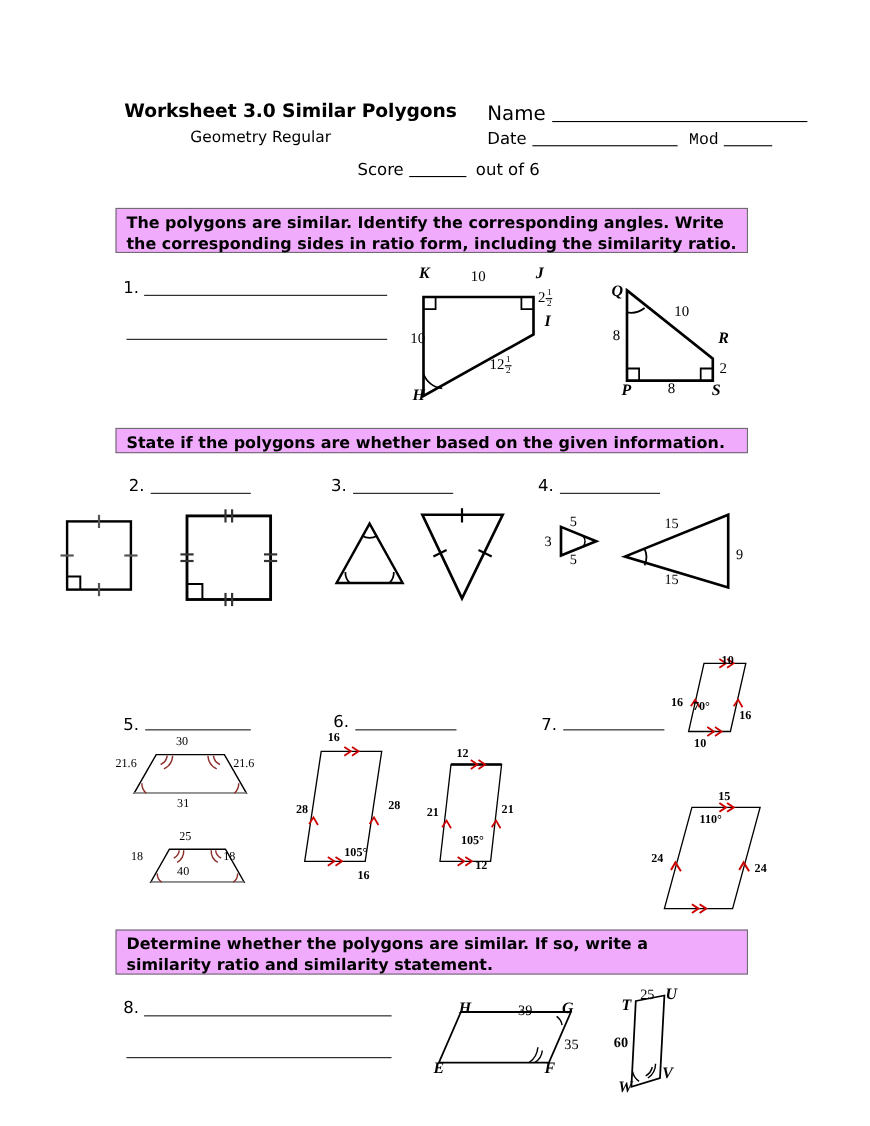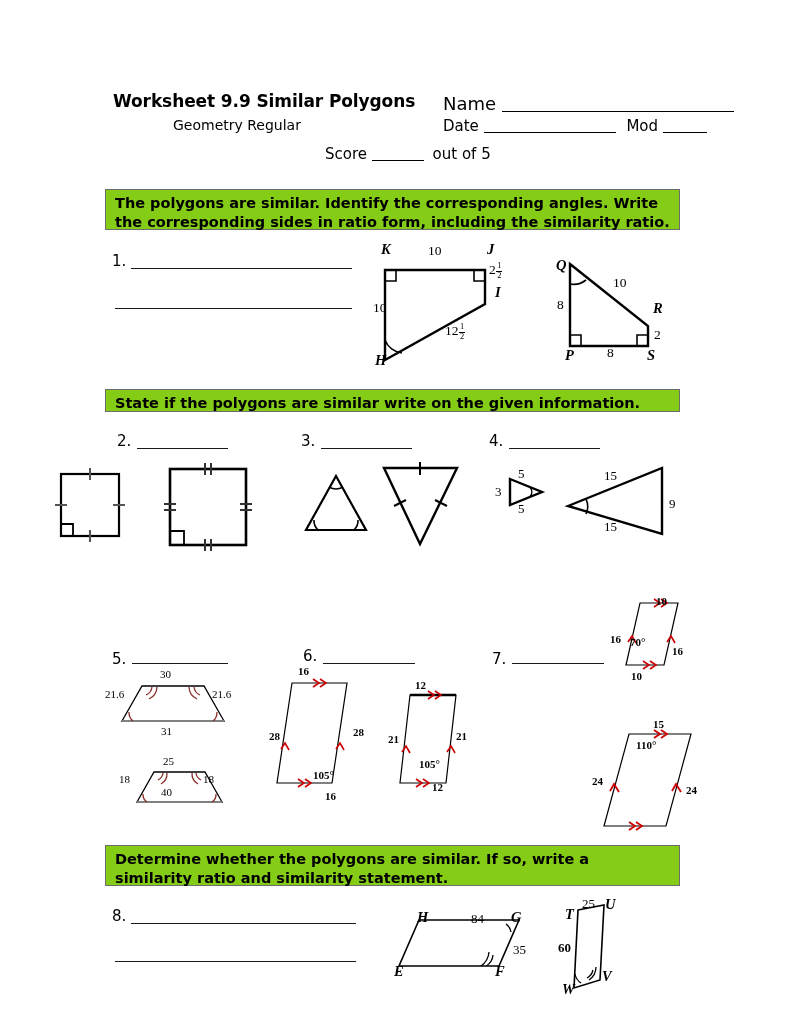--- a/index.html
+++ b/index.html
@@ -53,21 +53,21 @@
   }
   .blank-u {
     display: inline-block;
     border-bottom: 1.4px solid #000;
     vertical-align: -2px;
   }
 
   
   .banner {
     border: 1.3px solid #6d6d6d;
-    background: #84cc16;
+    background: #f0abfc;
     box-sizing: border-box;
     font-size: 14.5px;
     font-weight: bold;
     line-height: 19px;
     padding: 4px 9px 3px 9px;
     color: #000;
   }
   #banner1 { left: 105px; top: 189px; width: 575px; height: 41px; }
   #banner2 { left: 105px; top: 389px; width: 575px; height: 23px; }
   #banner3 { left: 105px; top: 845px; width: 575px; height: 41px; }
@@ -117,39 +117,39 @@
   .frac .num { display: block; border-bottom: 1.1px solid #000; padding: 0 1px; }
   .frac .den { display: block; padding: 0 1px; }
 
   svg { display: block; overflow: visible; }
 </style>
 </head>
 <body>
 
 <div class="page">
 
-  <div class="abs" id="hdr-title">Worksheet 9.9 Similar Polygons</div>
+  <div class="abs" id="hdr-title">Worksheet 3.0 Similar Polygons</div>
   <div class="abs" id="hdr-sub">Geometry Regular</div>
 
   <div class="abs" id="hdr-name">
     <span>Name</span>
     <span class="blank-u" style="width:232px;"></span>
   </div>
 
   <div class="abs" id="hdr-date">
     <span>Date</span>
     <span class="blank-u" style="width:132px;"></span>
-    <span style="margin-left:6px;">Mod</span>
+    <span style="margin-left:6px;font-family:Liberation Mono, monospace;">Mod</span>
     <span class="blank-u" style="width:44px;"></span>
   </div>
 
   <div class="abs" id="hdr-score">
     <span>Score</span>
     <span class="blank-u" style="width:52px;"></span>
-    <span style="margin-left:4px;">out of 5</span>
+    <span style="margin-left:4px;">out of 6</span>
   </div>
 
   <div class="abs banner" id="banner1">The polygons are similar. Identify the corresponding angles. Write the corresponding sides in ratio form, including the similarity ratio.</div>
 
   <div class="abs pnum" style="left:112px; top:252px;">1.</div>
   <div class="abs ansline" style="left:131px; top:268px; width:221px;"></div>
   <div class="abs ansline" style="left:115px; top:308px; width:237px;"></div>
 
   <div class="abs" style="left:375px; top:252px;">
     <svg width="125" height="115" viewBox="0 0 125 115">
@@ -190,21 +190,21 @@
   </div>
   <div class="abs flabel-i" style="left:556px; top:257px;">Q</div>
   <div class="abs flabel-i" style="left:653px; top:300px;">R</div>
   <div class="abs flabel-i" style="left:565px; top:347px;">P</div>
   <div class="abs flabel-i" style="left:647px; top:347px;">S</div>
   <div class="abs flabel" style="left:613px; top:275px;">10</div>
   <div class="abs flabel" style="left:557px; top:297px;">8</div>
   <div class="abs flabel" style="left:607px; top:345px;">8</div>
   <div class="abs flabel" style="left:654px; top:327px;">2</div>
 
-  <div class="abs banner" id="banner2">State if the polygons are similar write on the given information.</div>
+  <div class="abs banner" id="banner2">State if the polygons are whether based on the given information.</div>
 
   <div class="abs pnum" style="left:117px; top:432px;">2.</div>
   <div class="abs ansline" style="left:137px; top:448px; width:91px;"></div>
 
   <div class="abs" style="left:55px; top:468px;">
     <svg width="70" height="80" viewBox="0 0 70 80">
       <rect x="6" y="6" width="58" height="62" fill="none" stroke="#000" stroke-width="2.2"></rect>
 
       <line x1="35" y1="0" x2="35" y2="12" stroke="#555" stroke-width="2"></line>
       <line x1="35" y1="62" x2="35" y2="74" stroke="#555" stroke-width="2"></line>
@@ -407,21 +407,21 @@
       <polygon points="28,8 128,8 108,54 8,54" fill="none" stroke="#000" stroke-width="1.6"></polygon>
       <path d="M 115,12 A 12,12 0 0 1 120,20" fill="none" stroke="#000" stroke-width="1.3"></path>
       <path d="M 95,54 A 14,14 0 0 0 102,43" fill="none" stroke="#000" stroke-width="1.3"></path>
       <path d="M 90,54 A 19,19 0 0 0 98,40" fill="none" stroke="#000" stroke-width="1.3"></path>
     </svg>
   </div>
   <div class="abs flabel-i" style="left:417px; top:909px;">H</div>
   <div class="abs flabel-i" style="left:511px; top:909px;">G</div>
   <div class="abs flabel-i" style="left:394px; top:963px;">E</div>
   <div class="abs flabel-i" style="left:495px; top:963px;">F</div>
-  <div class="abs fsmall" style="left:471px; top:911px; font-size:13px;">84</div>
+  <div class="abs fsmall" style="left:471px; top:911px; font-size:13px;">39</div>
   <div class="abs fsmall" style="left:513px; top:942px; font-size:13px;">35</div>
 
   <div class="abs" style="left:560px; top:900px;">
     <svg width="60" height="95" viewBox="0 0 60 95">
       <polygon points="18,10 44,5 40,80 14,88" fill="none" stroke="#000" stroke-width="1.6"></polygon>
       <path d="M 33,70 A 12,12 0 0 1 27,78" fill="none" stroke="#000" stroke-width="1.3"></path>
       <path d="M 36,67 A 16,16 0 0 1 29,80" fill="none" stroke="#000" stroke-width="1.3"></path>
       <path d="M 15,74 A 14,14 0 0 0 21,83" fill="none" stroke="#000" stroke-width="1.3"></path>
     </svg>
   </div>

